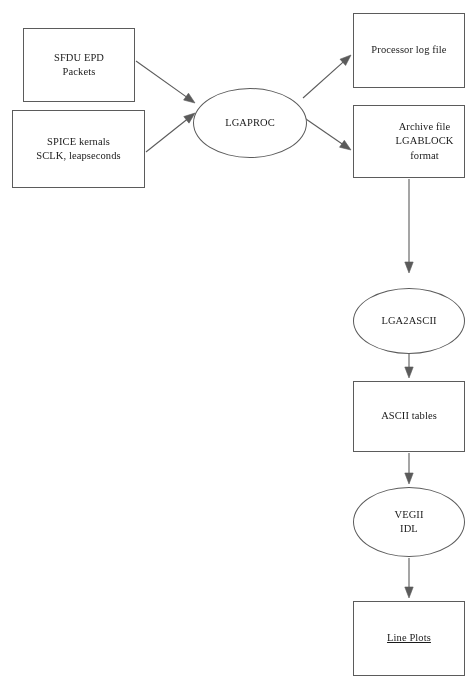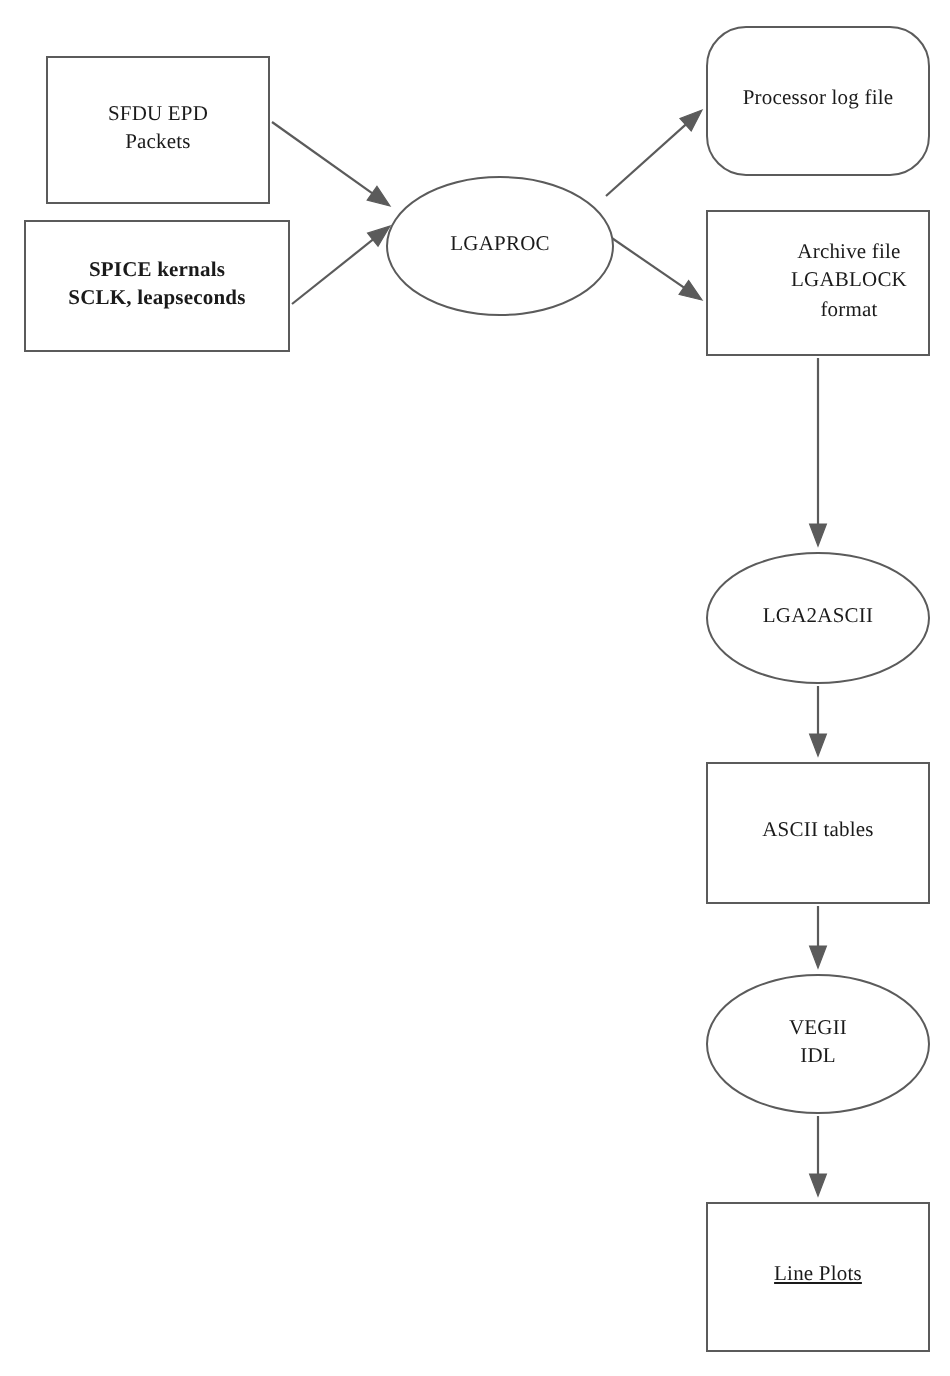--- a/index.html
+++ b/index.html
@@ -85,35 +85,35 @@
       <g>
         <line x1="409" y1="558" x2="409" y2="590" stroke="#5b5b5b" stroke-width="1.1"></line>
         <path d="M 409 598 L 404.8 587 L 413.2 587 Z" fill="#5b5b5b" stroke="#5b5b5b" stroke-width="0.6"></path>
       </g>
     </svg>
   <div id="nodes">
       <div class="node box" style="left: 23px; top: 14px; width: 112px; height: 74px; margin-top: 14px;">
         <span class="label">SFDU EPD
 Packets</span>
       </div>
-      <div class="node box" style="left: 12px; top: 110px; width: 133px; height: 66px; font-weight: bold;">
+      <div class="node box" style="left: 12px; top: 110px; width: 133px; height: 78px;">
         <span class="label">SPICE kernals
 SCLK, leapseconds</span>
       </div>
       <div class="node ellipse" style="left: 193px; top: 88px; width: 114px; height: 70px;">
         <span class="label">LGAPROC</span>
       </div>
-      <div class="node box" style="left: 353px; top: 13px; width: 112px; height: 75px; border-radius: 20px;">
+      <div class="node box" style="left: 353px; top: 13px; width: 112px; height: 75px;">
         <span class="label">Processor log file</span>
       </div>
       <div class="node box" style="left: 353px; top: 105px; width: 112px; height: 73px; padding-left: 31px;">
         <span class="label">Archive file
 LGABLOCK format</span>
       </div>
-      <div class="node ellipse" style="left: 353px; top: 276px; width: 112px; height: 66px;">
+      <div class="node ellipse" style="left: 353px; top: 288px; width: 112px; height: 66px;">
         <span class="label">LGA2ASCII</span>
       </div>
       <div class="node box" style="left: 353px; top: 381px; width: 112px; height: 71px;">
         <span class="label">ASCII tables</span>
       </div>
       <div class="node ellipse" style="left: 353px; top: 487px; width: 112px; height: 70px;">
         <span class="label">VEGII
 IDL</span>
       </div>
       <div class="node box" style="left: 353px; top: 601px; width: 112px; height: 75px; text-decoration: underline;">

